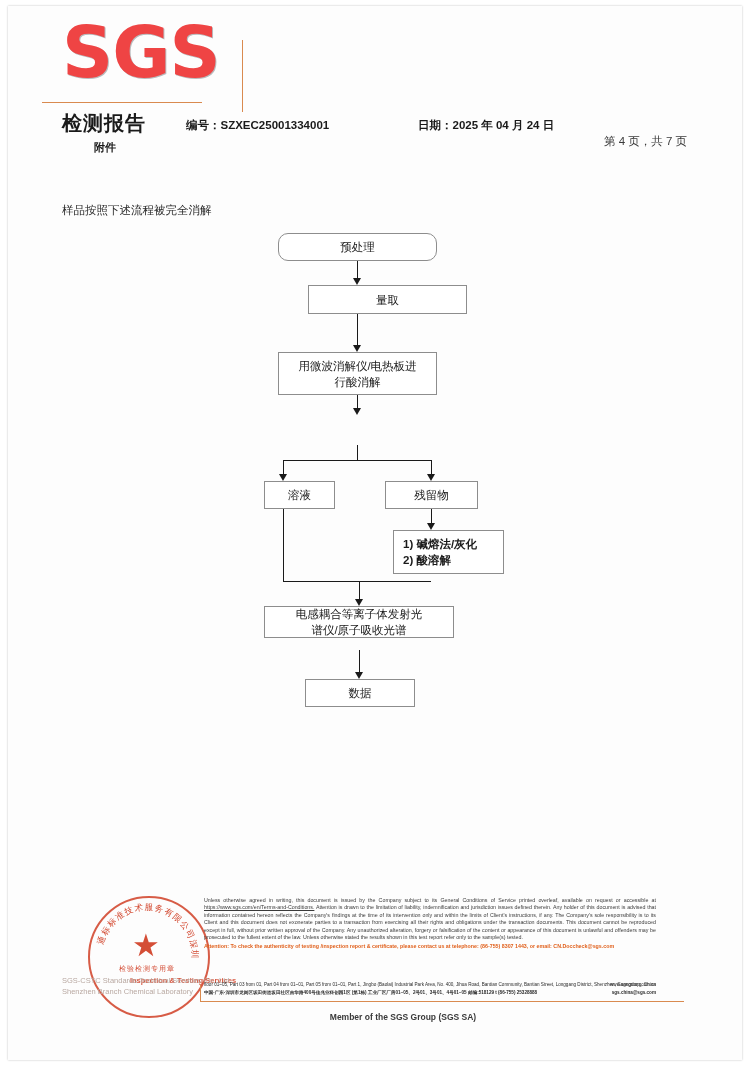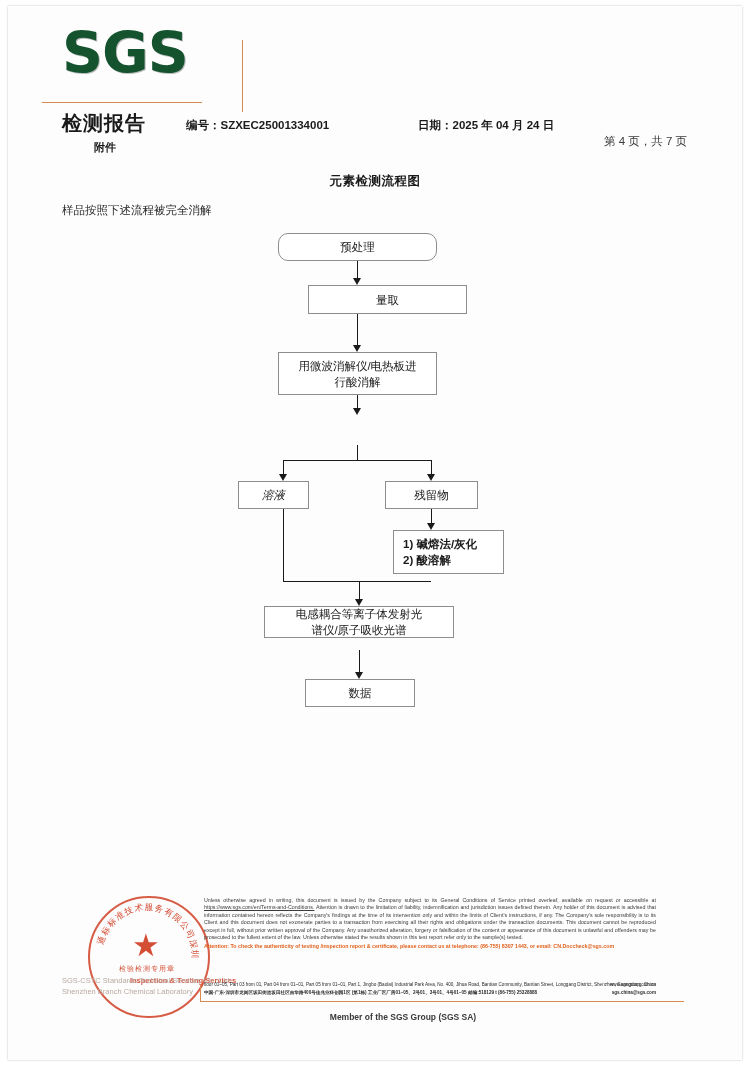--- a/index.html
+++ b/index.html
@@ -31,23 +31,23 @@
   .logo-wrap {
     position: absolute;
     left: 62px;
     top: 24px;
     width: 150px;
     height: 62px;
   }
   .logo-text {
     font-family: "DejaVu Sans", sans-serif;
     font-weight: 700;
-    font-size: 57px;
+    font-size: 71px;
     letter-spacing: -1px;
-    color: #14532d;
+    color: #ef4444;
     line-height: 58px;
     text-shadow: 1px 1px 0 #b9bbbd;
   }
   .logo-hline {
     position: absolute;
     left: -20px;
     top: 78px;
     width: 160px;
     height: 1px;
     background: #d98a4f;
@@ -161,21 +161,21 @@
   .node.left-align {
     justify-content: flex-start;
     text-align: left;
     padding-left: 9px;
     font-weight: 700;
   }
   .n1 { left: 278px; top: 233px; width: 159px; height: 28px; border-radius: 10px; }
   .n2 { left: 278px; top: 285px; width: 159px; height: 29px; margin-left: 30px; }
   .n3 { left: 278px; top: 352px; width: 159px; height: 43px; }
   .n4 { left: 293px; top: 415px; width: 130px; height: 30px; }
-  .n5 { left: 238px; top: 481px; width: 71px;  height: 28px; font-style: italic; }
+  .n5 { left: 264px; top: 481px; width: 71px;  height: 28px; }
   .n6 { left: 385px; top: 481px; width: 93px;  height: 28px; }
   .n7 { left: 393px; top: 530px; width: 111px; height: 44px; }
   .n8 { left: 264px; top: 606px; width: 190px; height: 32px; }
   .n9 { left: 305px; top: 679px; width: 110px; height: 28px; }
 
   .line {
     position: absolute;
     background: #1a1a1a;
   }
   .vline { width: 1px; }
@@ -329,21 +329,20 @@
     <div class="hdr-sub">附件</div>
     <div class="hdr-no">
       <span>编号：</span><span class="val">SZXEC25001334001</span>
     </div>
     <div class="hdr-date">
       <span>日期：</span><span>2025 年 04 月 24 日</span>
     </div>
     <div class="hdr-page">第 4 页，共 7 页</div>
   </div>
 
-  <div class="doc-title">元素检测流程图</div>
   <div class="doc-intro">样品按照下述流程被完全消解</div>
 
   <div class="flow">
 
     <div class="node n1">预处理</div>
     <div class="line vline" style="left:357px; top:261px; height:17px;"></div>
     <div class="arrow" style="left:352.5px; top:278px;"></div>
 
     <div class="node n2">量取</div>
     <div class="line vline" style="left:357px; top:314px; height:31px;"></div>

